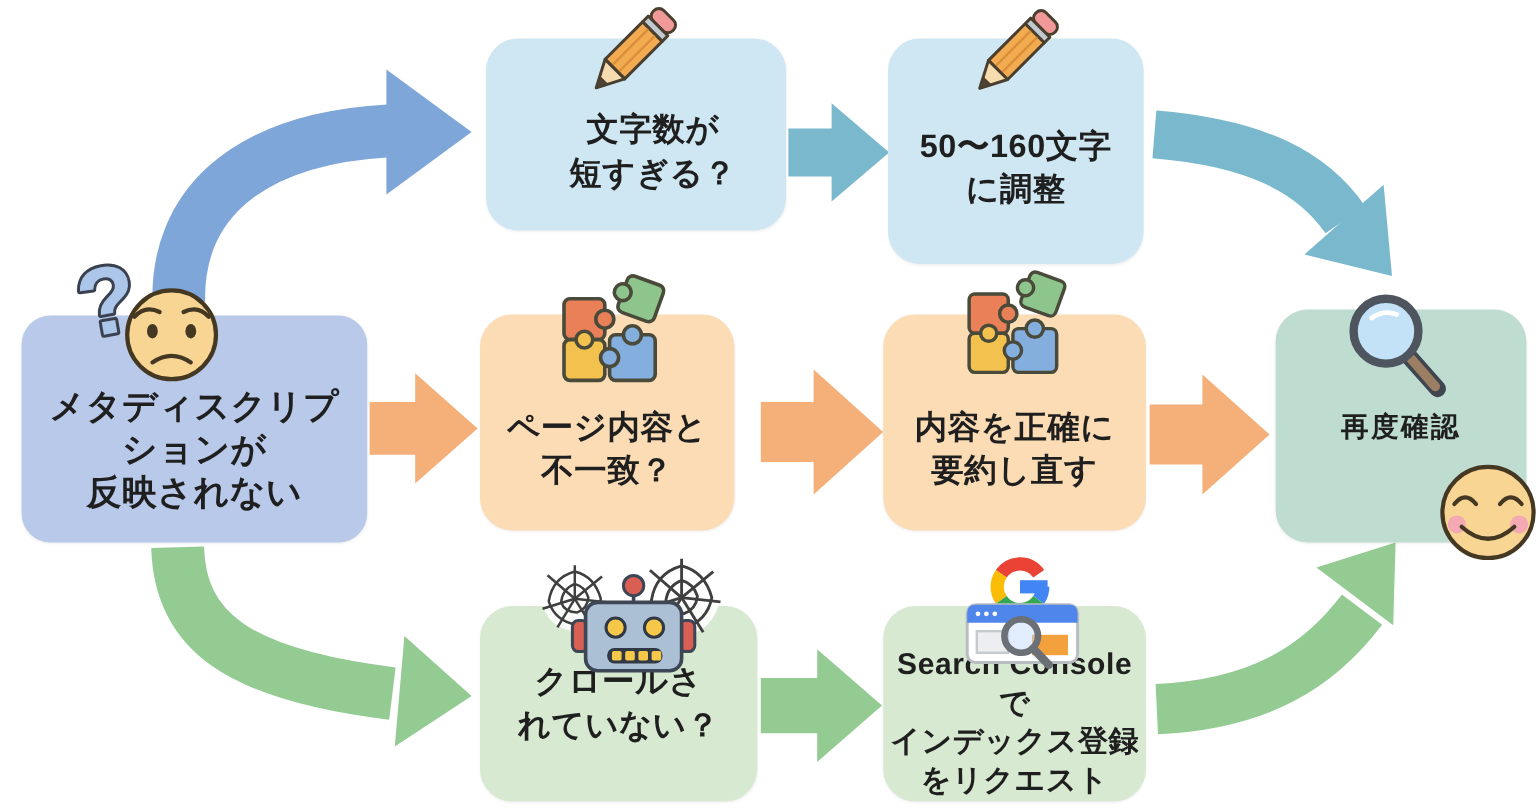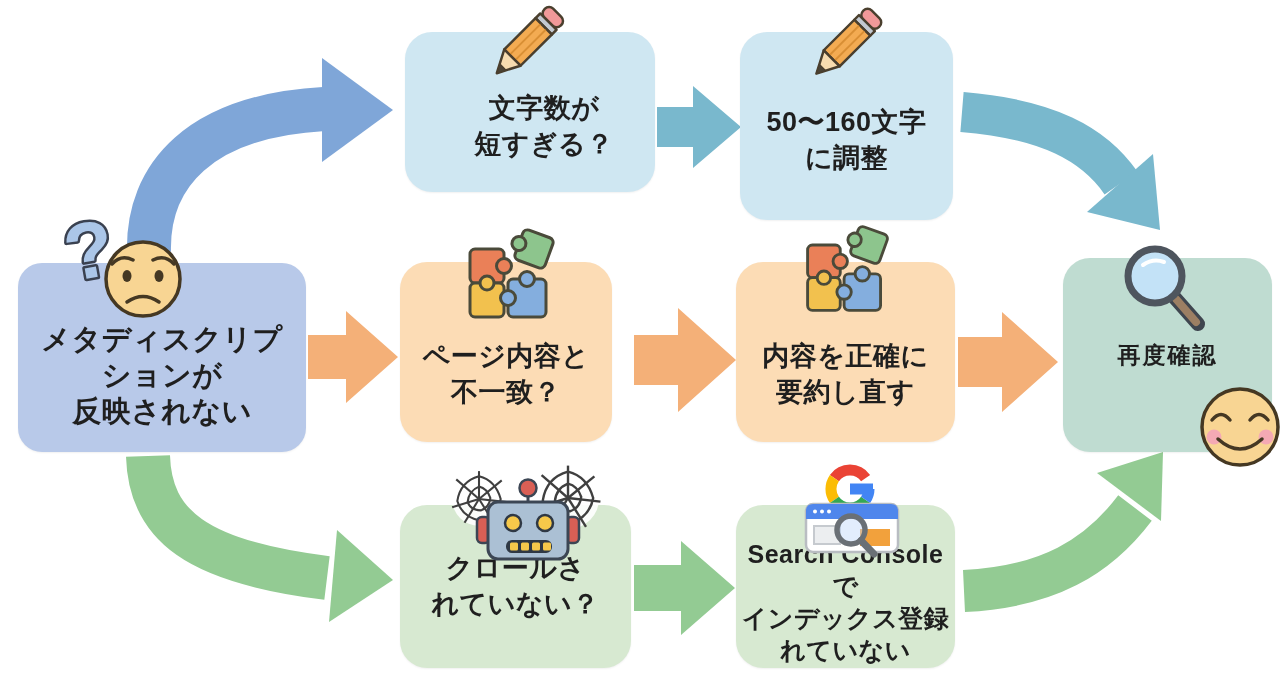--- a/index.html
+++ b/index.html
@@ -107,21 +107,21 @@
 要約し直す</div>
   </div>
 
   <div class="box" id="q3-box">
     <div class="label">クロールさ
 れていない？</div>
   </div>
   <div class="box" id="a3-box">
     <div class="label">Search Consoleで
 インデックス登録
-れていない</div>
+をリクエスト</div>
   </div>
 
   <div class="box" id="end-box">
     <div class="label">再度確認</div>
   </div>
 
   <svg id="icons" class="layer" width="1280" height="675" viewBox="0 0 1280 675">
     <defs>
       <symbol id="pencil" viewBox="0 0 100 100">
         <g transform="rotate(45 50 50)" stroke="#4a3f2e" stroke-width="2.6" stroke-linejoin="round">

